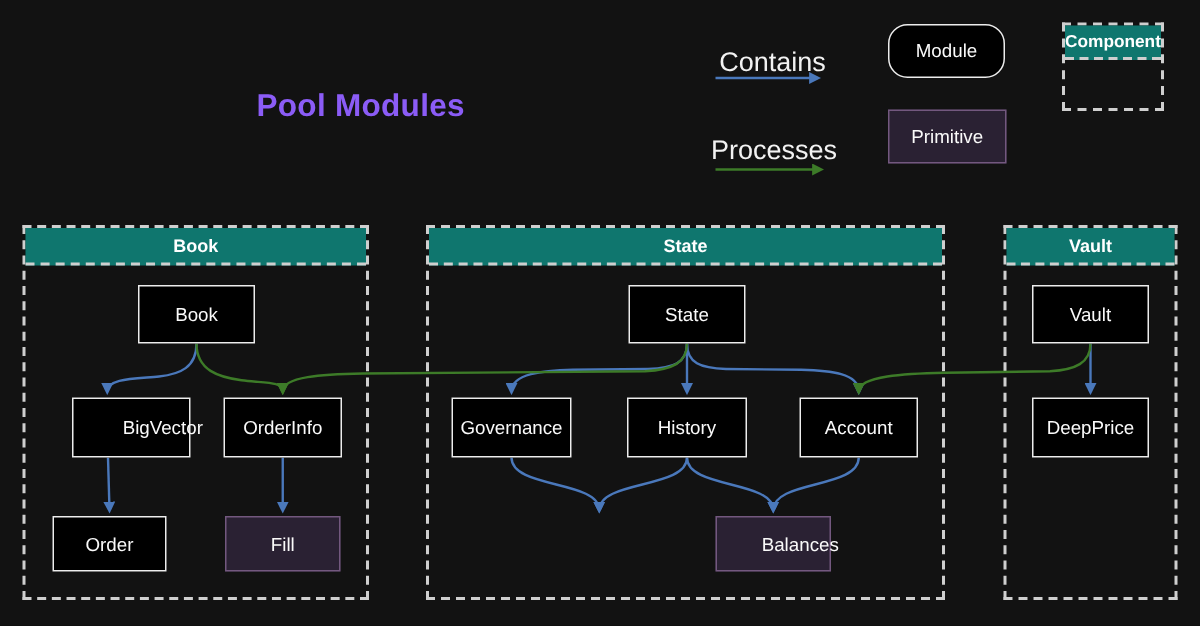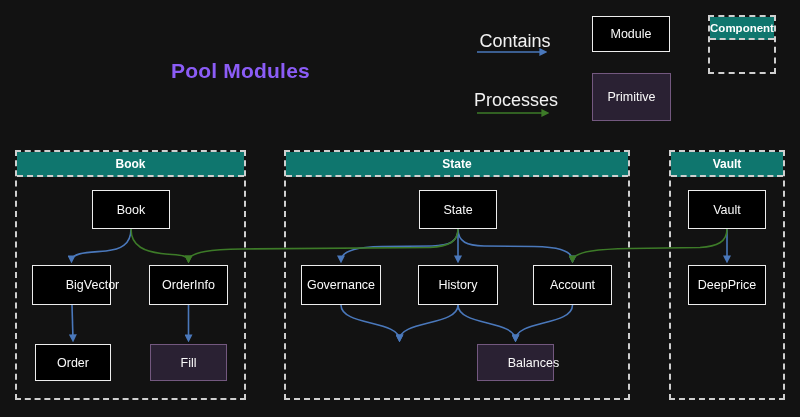--- a/index.html
+++ b/index.html
@@ -79,24 +79,24 @@
 </head>
 <body>
 
 <div class="canvas" style="--bg: #121212; --contains: #4a78bb; --processes: #3d7b28; --node-fill: #000000; --node-border: #ededed; --primitive-fill: #2a2133; --primitive-border: #73587f; --dash: #cfcfcf;">
 
   <div class="page-title">Pool Modules</div>
 
   <div class="legend-label" style="left:477px; top:31px; width:76px;">Contains</div>
   <div class="legend-label" style="left:474px; top:90px; width:82px;">Processes</div>
 
-  <div class="node module" style="left:592px; top:16px; width:78px; height:36px;">
+  <div class="node module" style="left:592px; top:16px; width:78px; height:36px;border-radius:13px;">
     <span>Module</span>
   </div>
-  <div class="node primitive" style="left:592px; top:73px; width:79px; height:48px;">
+  <div class="node primitive" style="left:592px; top:73px; width:79px; height:36px;">
     <span>Primitive</span>
   </div>
   <div class="container component-box" style="left:708px; top:15px; width:68px; height:59px;">
     <div class="container-header">
       <span>Component</span>
     </div>
   </div>
 
   <div class="container" style="left:15px; top:150px; width:231px; height:250px;">
     <div class="container-header">
@@ -139,21 +139,21 @@
         <path d="M727,229 L727,261" class="edge contains" marker-end="url(#arrow-contains)"></path>
         <path d="M131,229 C131,247 146,251.5 161,253.5 C176,255.5 188.5,254 188.5,261" class="edge processes" marker-end="url(#arrow-processes)"></path>
         <path d="M458,229 C458,242 448,246.5 430,247.5 L242,249 C215,249.5 188.5,251 188.5,261" class="edge processes" marker-end="url(#arrow-processes)"></path>
         <path d="M727,229 C727,242 717,246.5 700,247.5 L630,248.5 C604,249 572.5,250.5 572.5,261" class="edge processes" marker-end="url(#arrow-processes)"></path>
       </g>
   </svg>
 
   <div class="node module" style="left:92px;  top:190px; width:78px; height:39px;">
     <span>Book</span>
   </div>
-  <div class="node module" style="left:32px;  top:265px; width:79px; height:40px;padding-left:42px;">
+  <div class="node module" style="left:48px;  top:265px; width:79px; height:40px;padding-left:42px;">
     <span>BigVector</span>
   </div>
   <div class="node module" style="left:149px; top:265px; width:79px; height:40px;">
     <span>OrderInfo</span>
   </div>
   <div class="node module" style="left:35px;  top:344px; width:76px; height:37px;">
     <span>Order</span>
   </div>
   <div class="node primitive" style="left:150px; top:344px; width:77px; height:37px;">
     <span>Fill</span>

